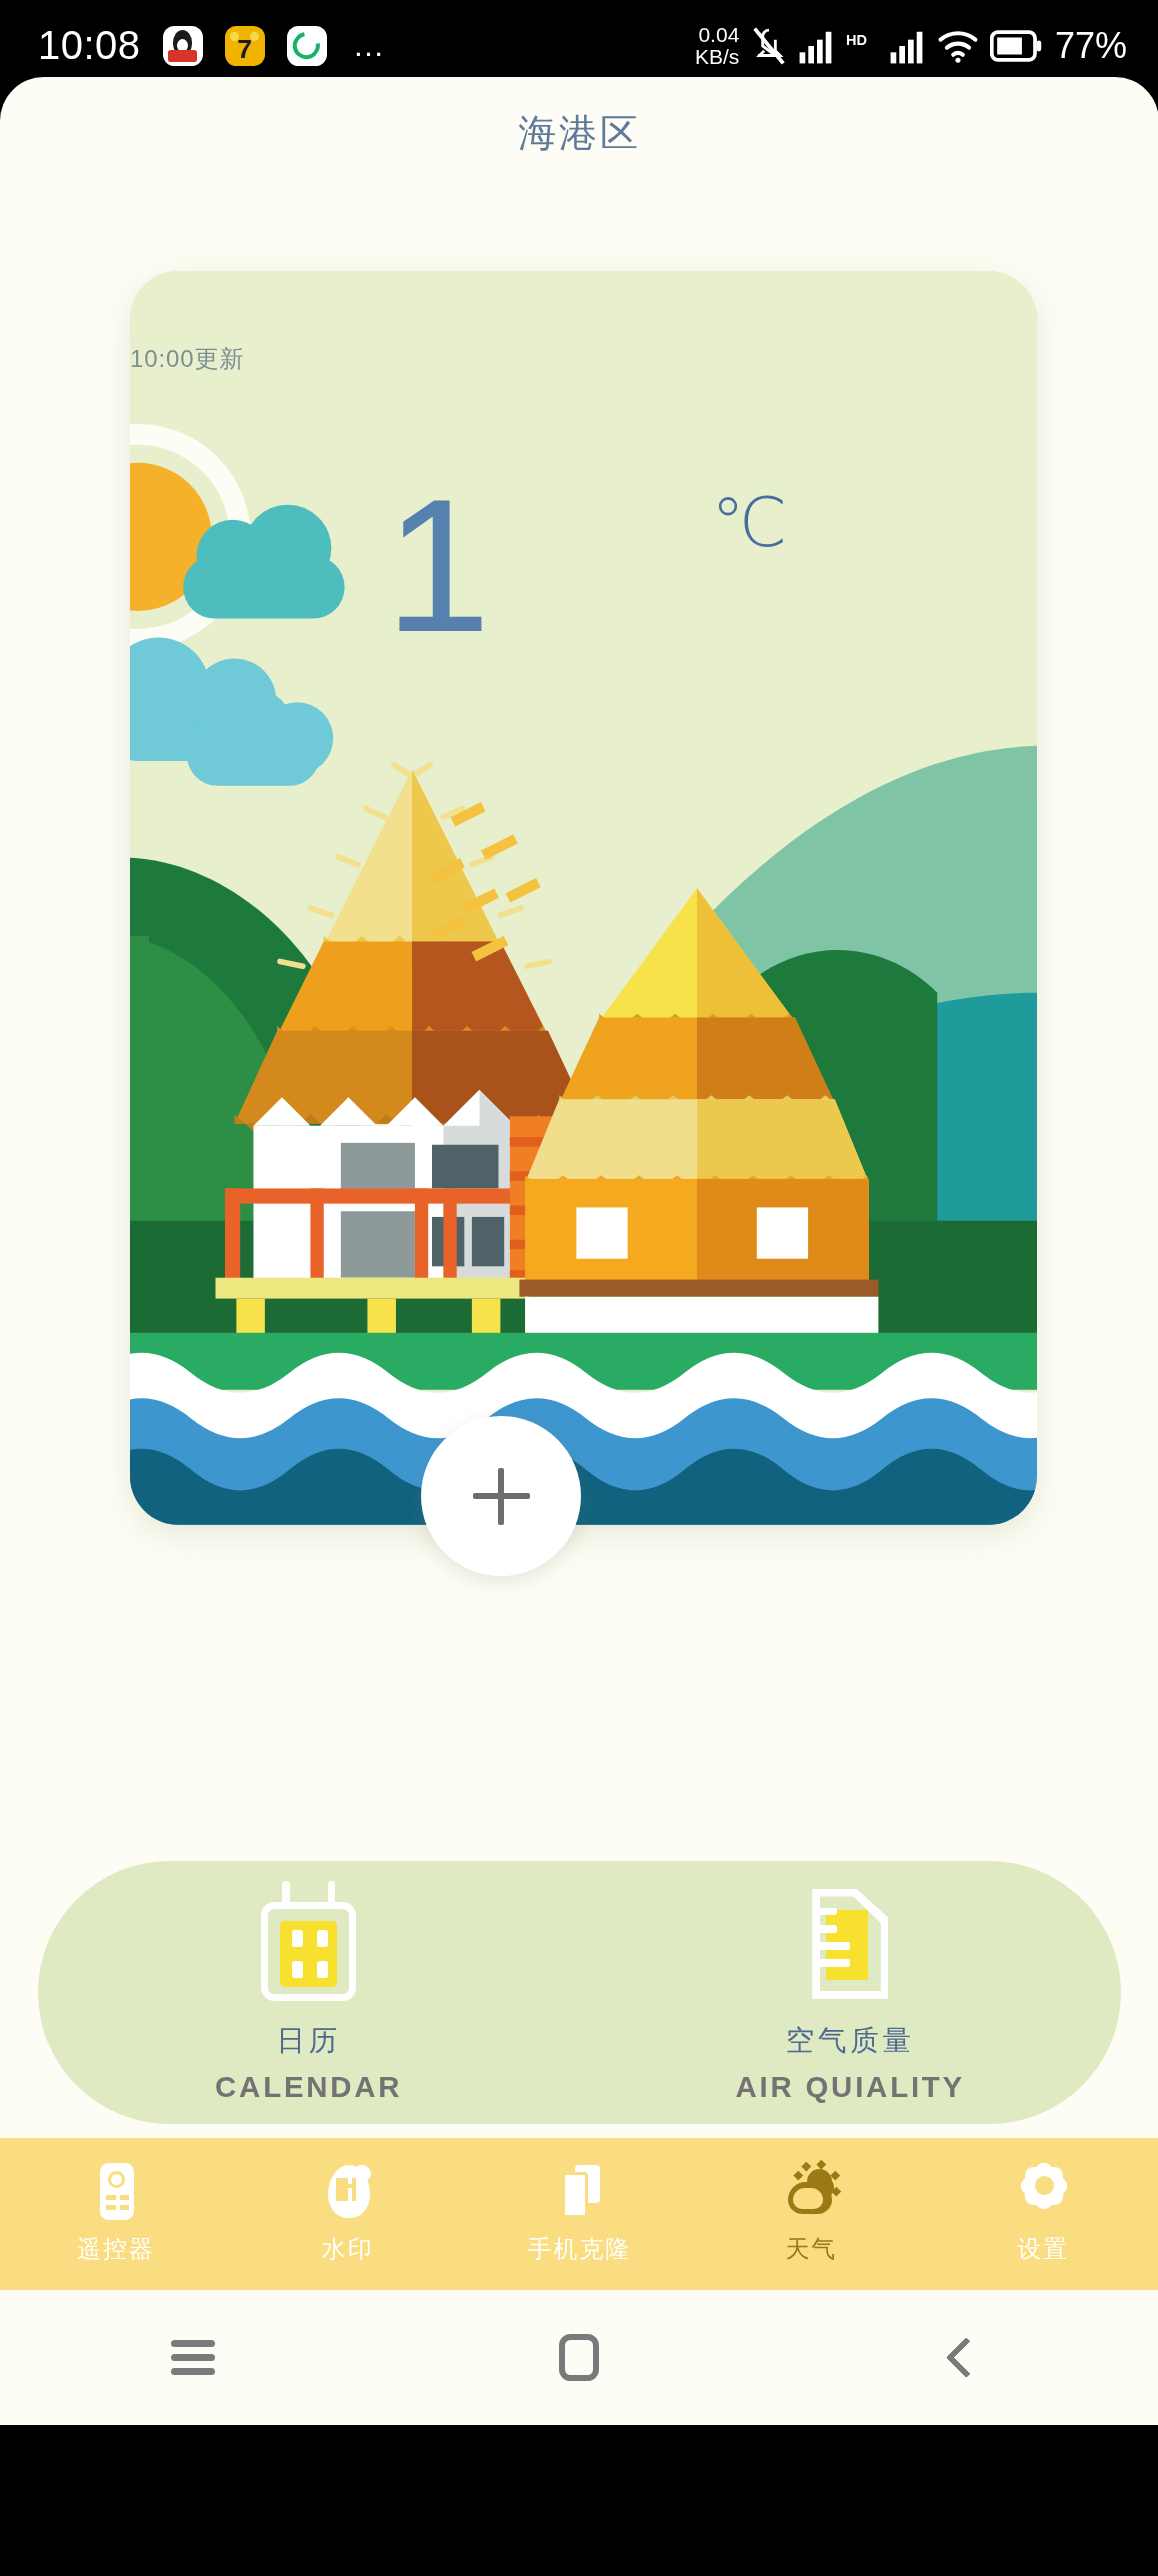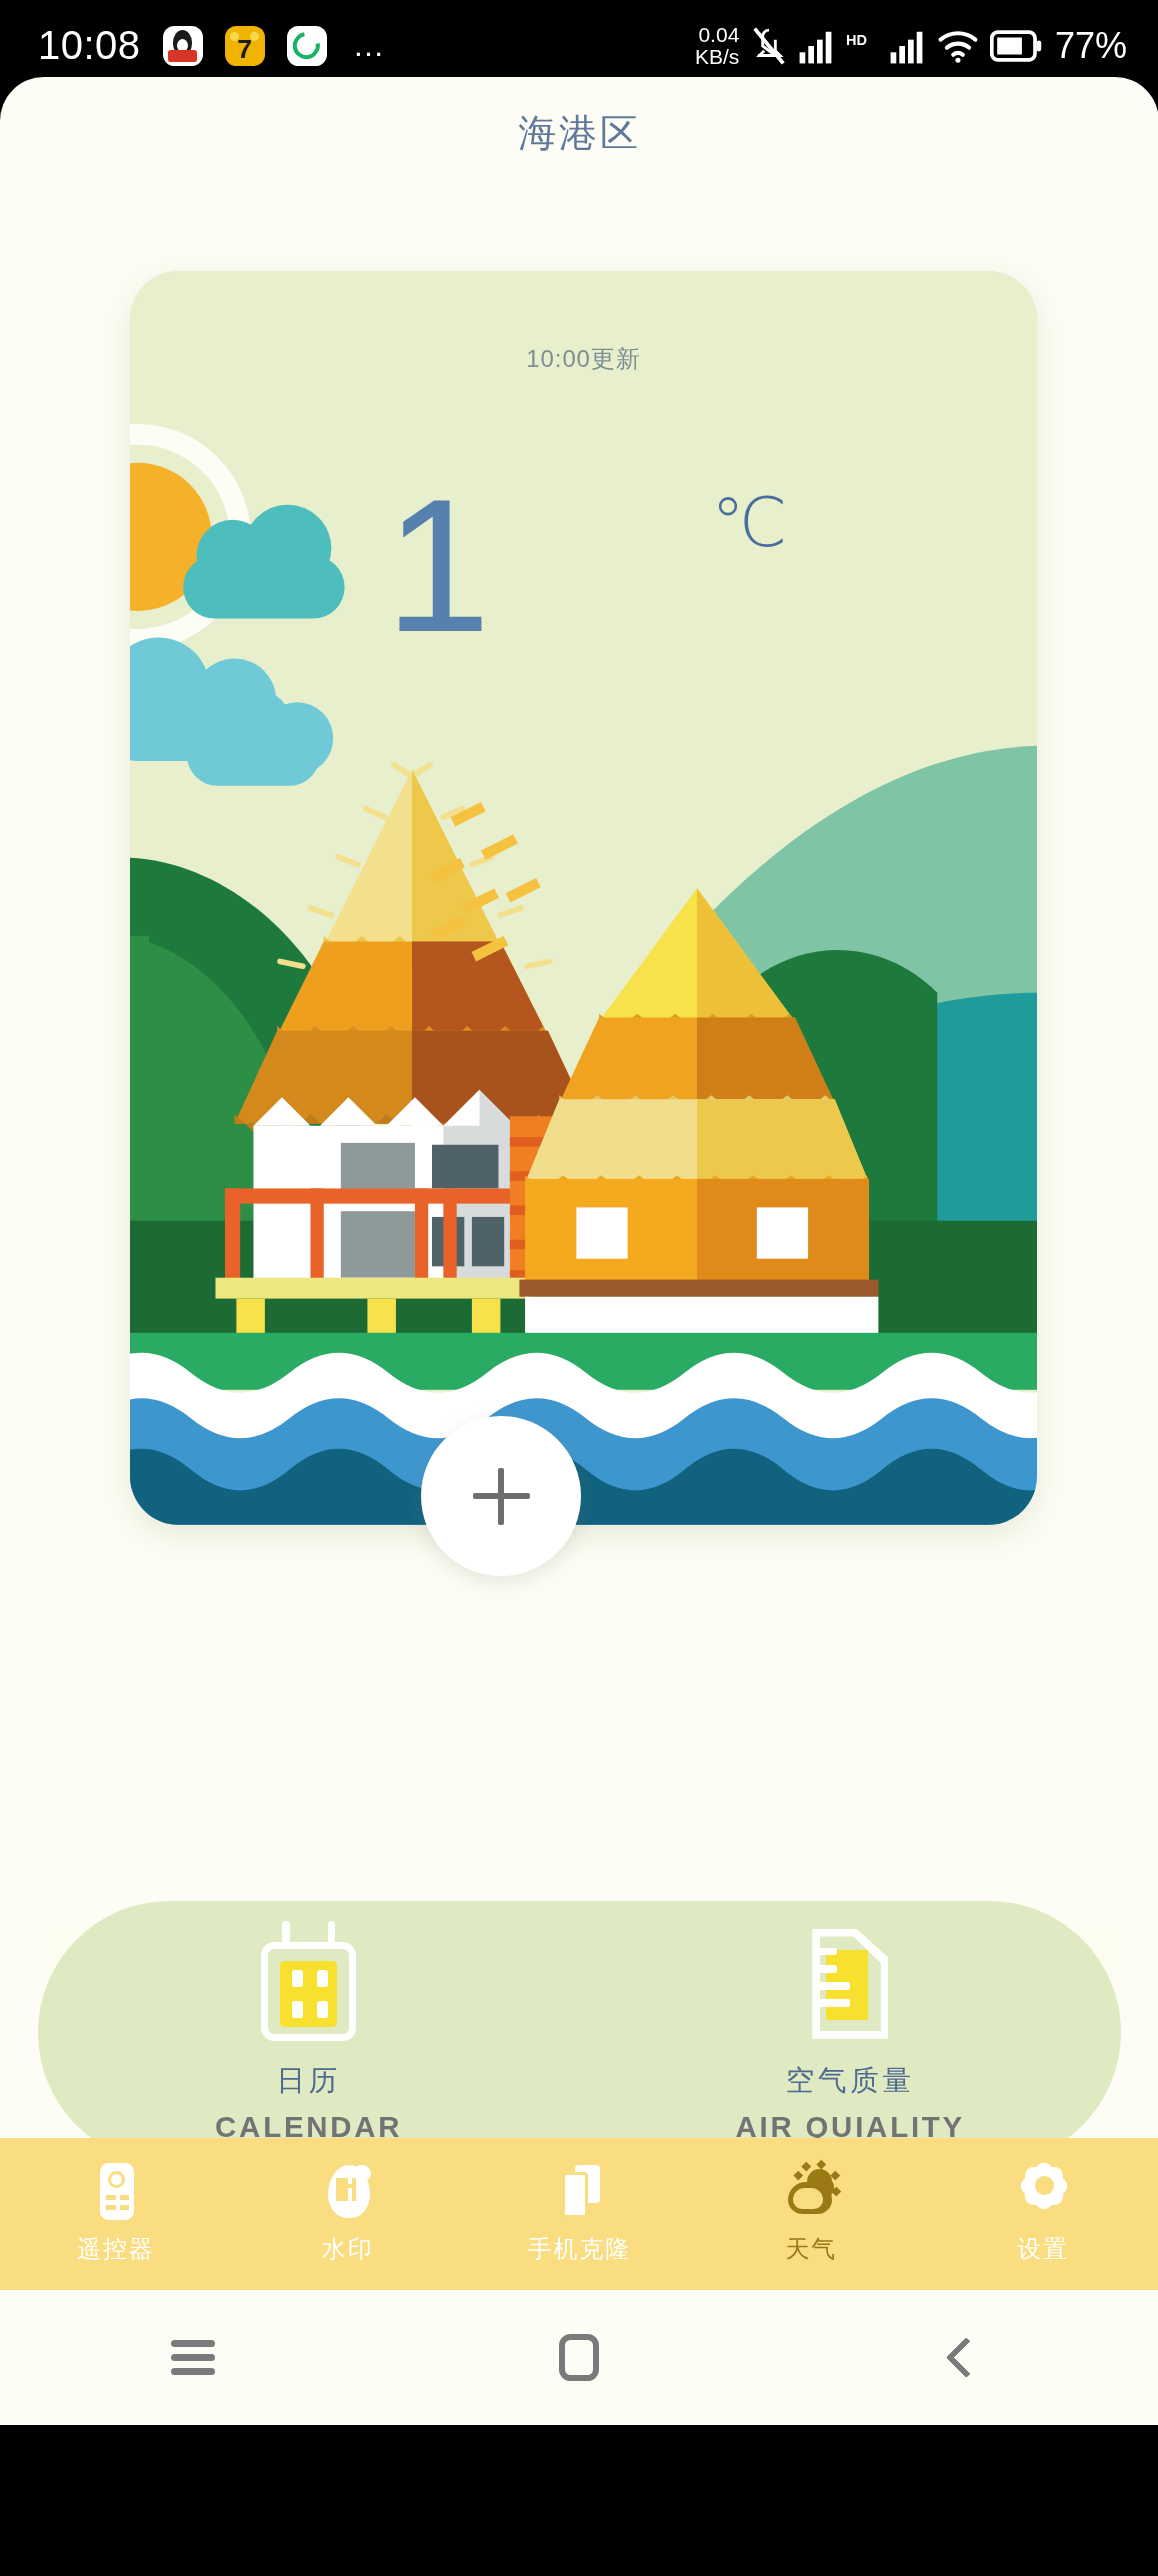--- a/index.html
+++ b/index.html
@@ -65,21 +65,21 @@
     position:absolute; left:130px; top:194px; width:907px; height:1254px;
     background:#e7efcd; border-radius:49px; overflow:hidden;
   }
   #card-shadow{
     position:absolute; left:130px; top:194px; width:907px; height:1254px;
     border-radius:49px; box-shadow:0 9.5px 32px rgba(160,165,120,.22);
     pointer-events:none;
   }
   #scene{ position:absolute; inset:0; }
   .update-label{
-    position:absolute; top:72px; left:0; width:100%; text-align:center;
+    position:absolute; top:72px; left:0; width:100%; text-align:left;
     font-size:24px; color:#7e8f94; letter-spacing:0.9px; z-index:9;
   }
   .temp-val{
     position:absolute; top:199px; left:255px; font-size:190px; line-height:1;
     color:#5681ae; font-weight:300; z-index:9;
   }
   .temp-unit{
     position:absolute; top:217px; left:581px; font-size:68px; line-height:1;
     color:#4a6e9c; font-weight:300; z-index:9;
   }
@@ -103,21 +103,21 @@
     position:absolute; left:38px; top:1852px; width:1083px; height:294px;
     background:radial-gradient(ellipse 60% 55% at 50% 0%,
       rgba(255,205,60,.62) 0%, rgba(255,222,110,.30) 42%,
       rgba(255,240,170,.08) 72%, rgba(255,255,255,0) 100%);
   }
 
   
   #shortcuts-card{
     position:absolute; left:38px; top:1784px; width:1083px; height:263px;
     background:#dfeac3; border-radius:133px;
-    display:flex; align-items:center; justify-content:space-around;margin-top:40px;
+    display:flex; align-items:center; justify-content:space-around;
   }
   .shortcut{ width:285px; display:flex; flex-direction:column;
              align-items:center; gap:0; }
   .sc-icon{ width:110px; height:120px; position:relative; margin-bottom:21px; }
   .sc-label-cn{ font-size:28.5px; color:#4e6b8f; letter-spacing:3.8px; }
   .sc-label-en{ font-size:29.4px; color:#737373; letter-spacing:2.8px;
                 font-weight:bold; margin-top:9.5px; }
 
   
   .ic-cal .frame{ position:absolute; left:7.6px; top:21px; width:95px; height:99px;

